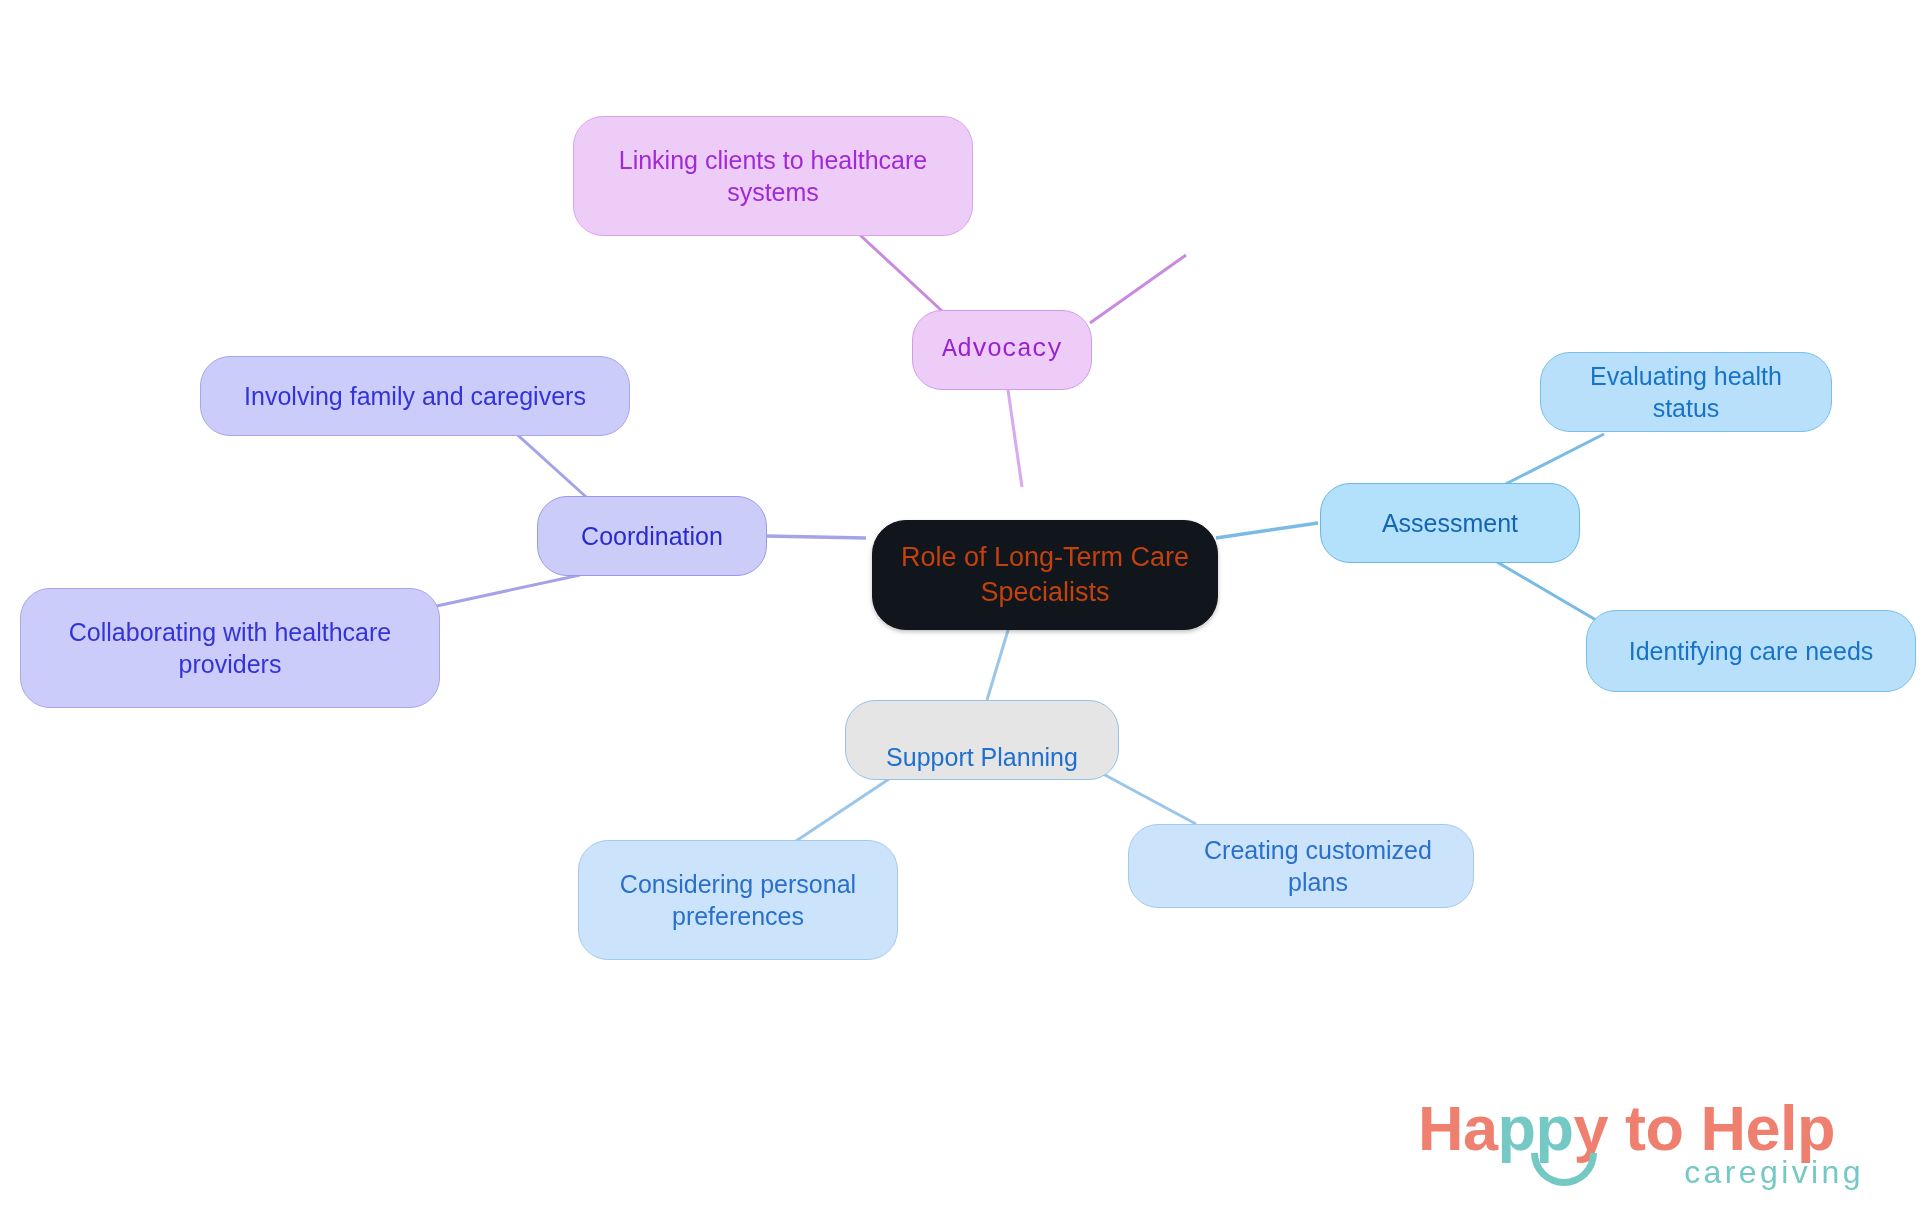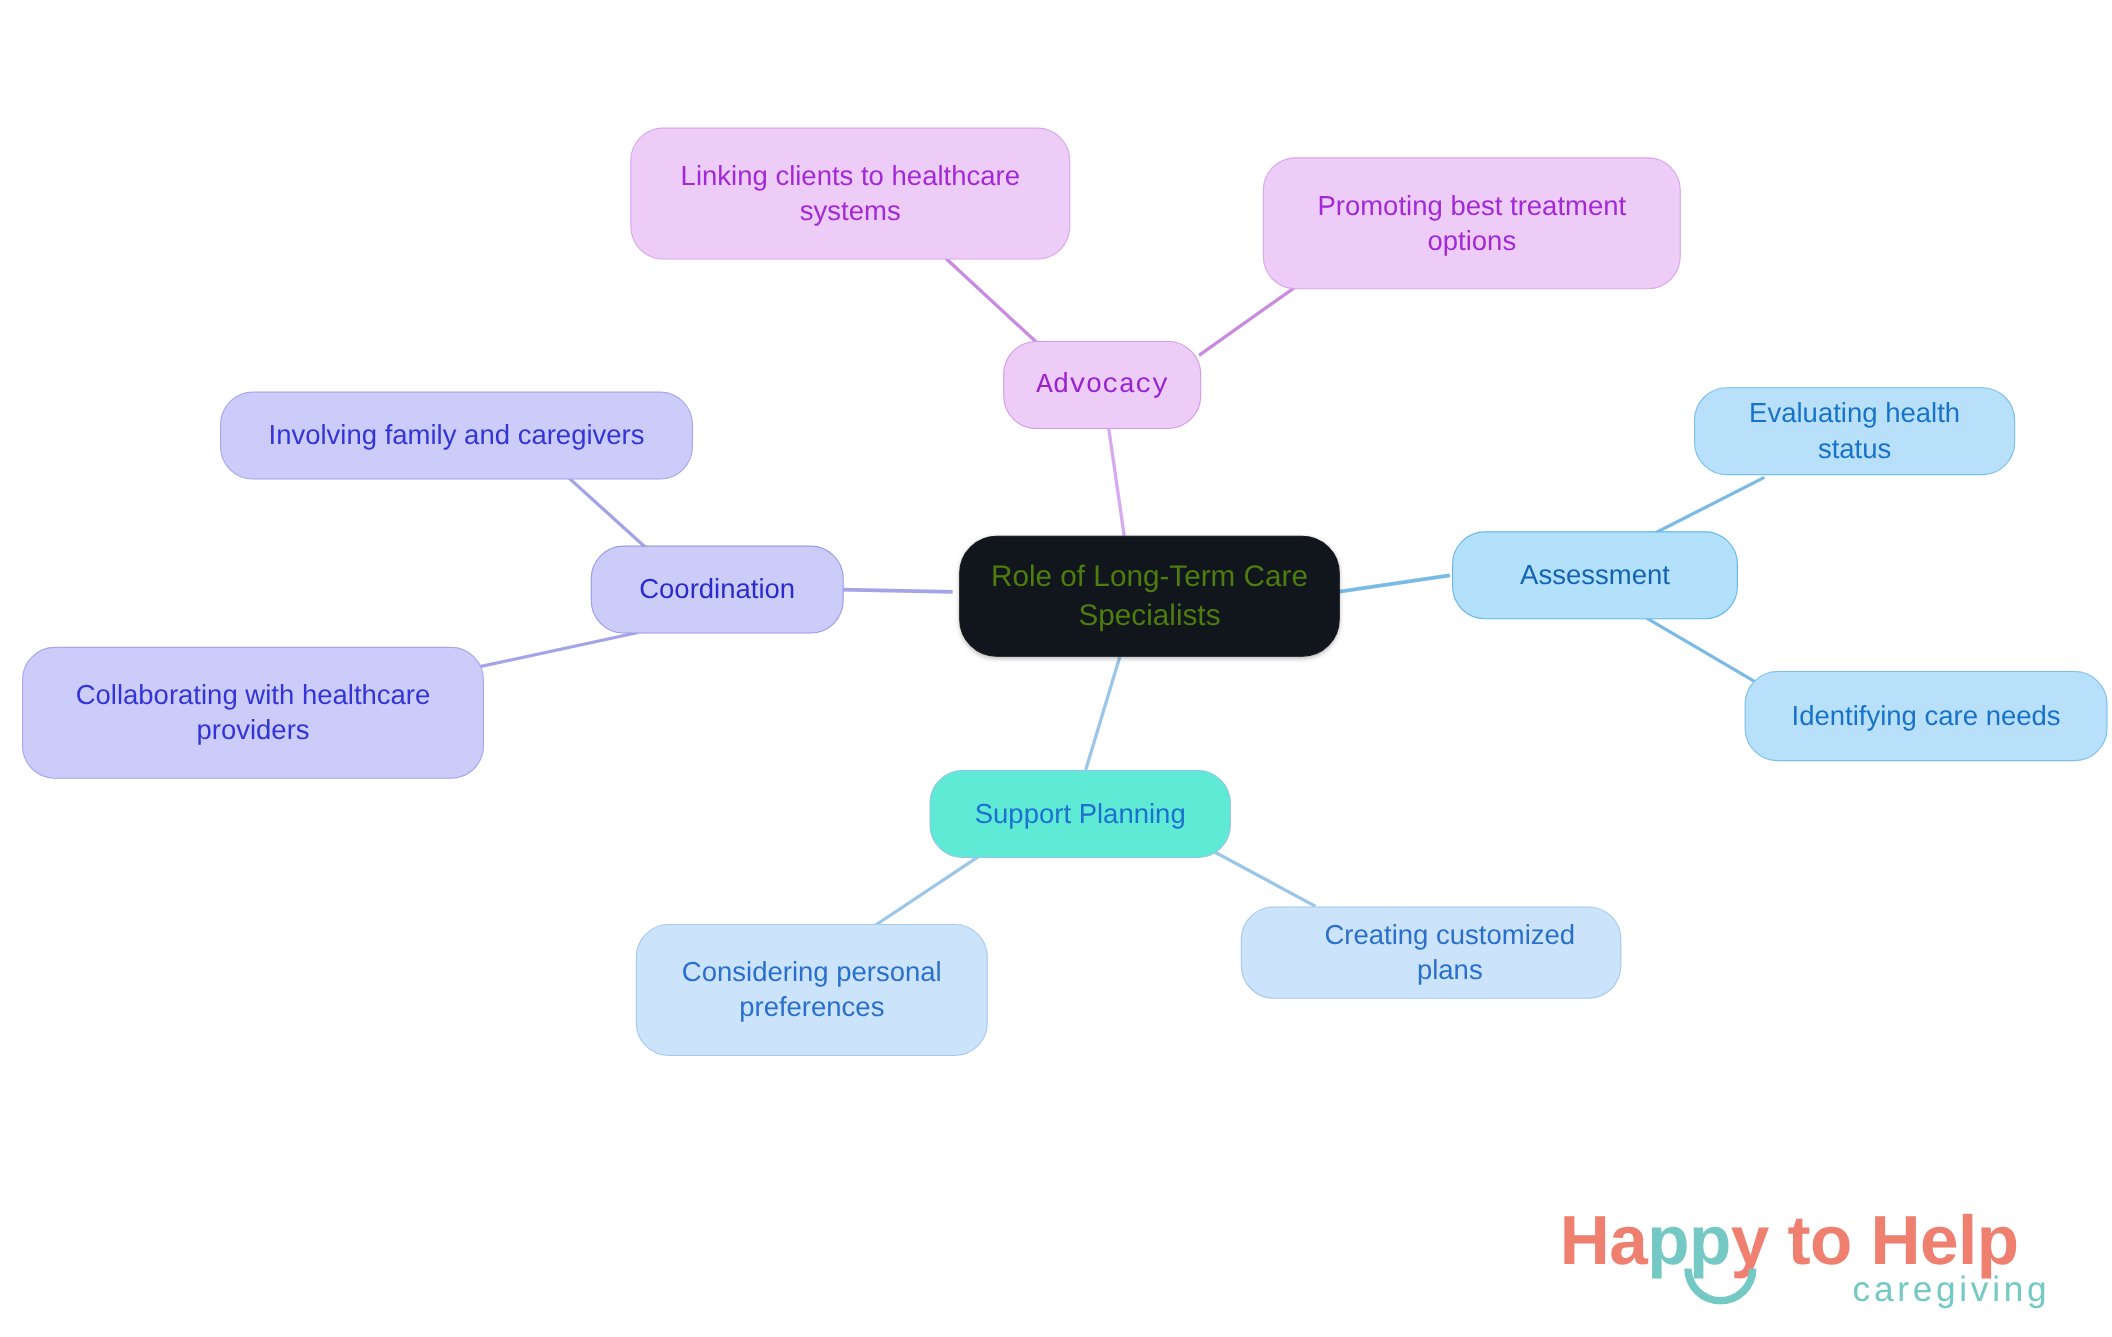--- a/index.html
+++ b/index.html
@@ -36,40 +36,42 @@
     text-align: center;
     border-radius: 30px;
     line-height: 1.28;
     padding: 6px 14px;
     white-space: pre-line;
   }
   
   .node.root {
     background: #11151c;
     border: 1px solid #11151c;
-    color: #4d7c0f;
+    color: #c2410c;
     font-size: 27px;
     border-radius: 34px;
     box-shadow: 0 2px 4px rgba(0,0,0,0.25);
+    margin-top: 33px;
   }
   
   .node.assessment {
     background: #b3e0fb;
     border: 1.6px solid #68b7e8;
     color: #1464b4;
   }
   .node.assessment-leaf {
     background: #b8e0fb;
     border: 1.6px solid #79bfea;
     color: #1873c8;
   }
   .node.support {
-    background: #5eead4;
+    background: #e5e5e5;
     border: 1.6px solid #95c2e8;
     color: #1d6fd0;
+    align-items: flex-end;
   }
   .node.support-leaf {
     background: #cbe4fb;
     border: 1.6px solid #a3caea;
     color: #2a6fcc;
   }
   .node.coordination {
     background: #ccccf8;
     border: 1.6px solid #9a9ae4;
     color: #2b2bcd;
@@ -165,24 +167,20 @@
 
   <div class="node advocacy" style="left:912px; top:310px; width:180px; height:80px; font-size:25px;">
     <span class="label">Advocacy</span>
   </div>
 
   <div class="node advocacy-leaf" style="left:573px; top:116px; width:400px; height:120px; font-size:25px;">
     <span class="label">Linking clients to healthcare
 systems</span>
   </div>
 
-  <div class="node advocacy-leaf" style="left:1148px; top:143px; width:380px; height:120px; font-size:25px;">
-    <span class="label">Promoting best treatment
-options</span>
-  </div>
 
   <div class="node coordination" style="left:537px; top:496px; width:230px; height:80px; font-size:25px;">
     <span class="label">Coordination</span>
   </div>
 
   <div class="node coordination-leaf" style="left:200px; top:356px; width:430px; height:80px; font-size:25px;">
     <span class="label">Involving family and caregivers</span>
   </div>
 
   <div class="node coordination-leaf" style="left:20px; top:588px; width:420px; height:120px; font-size:25px;">

